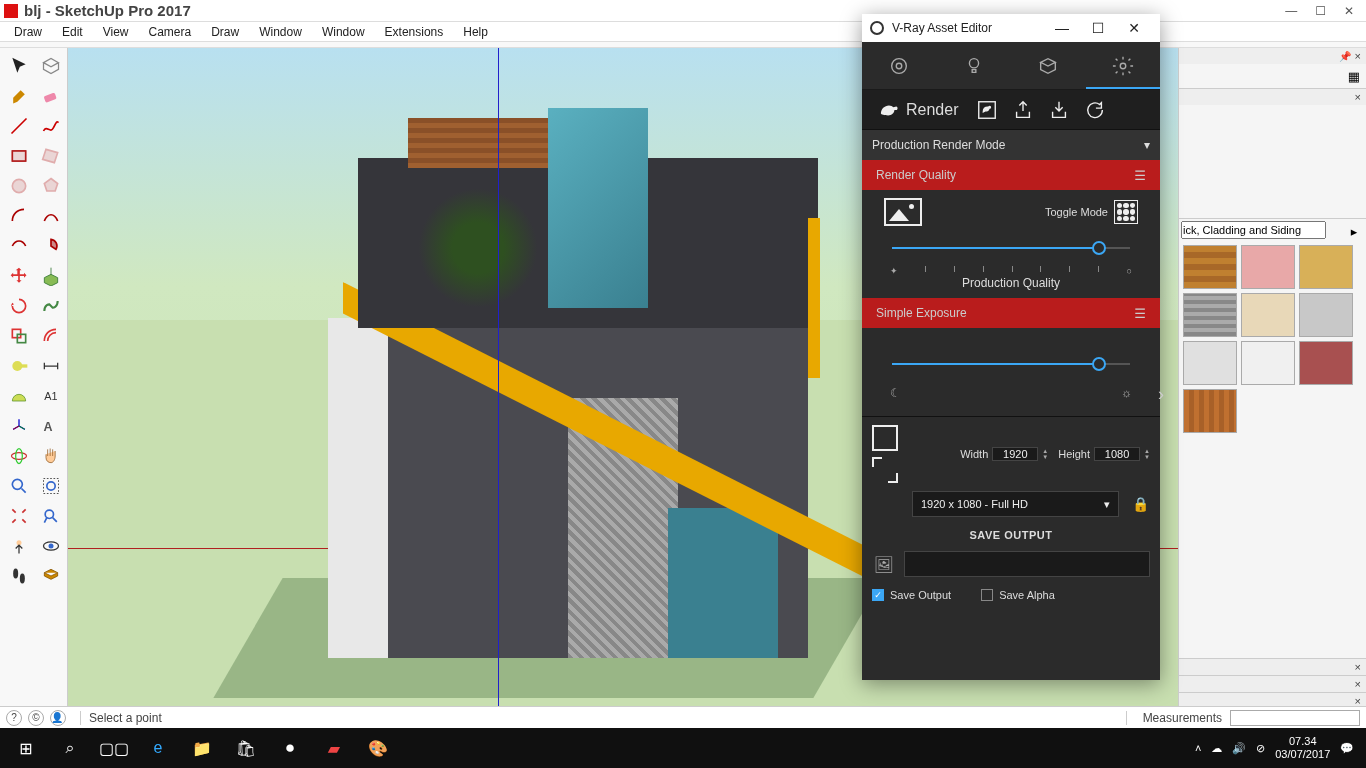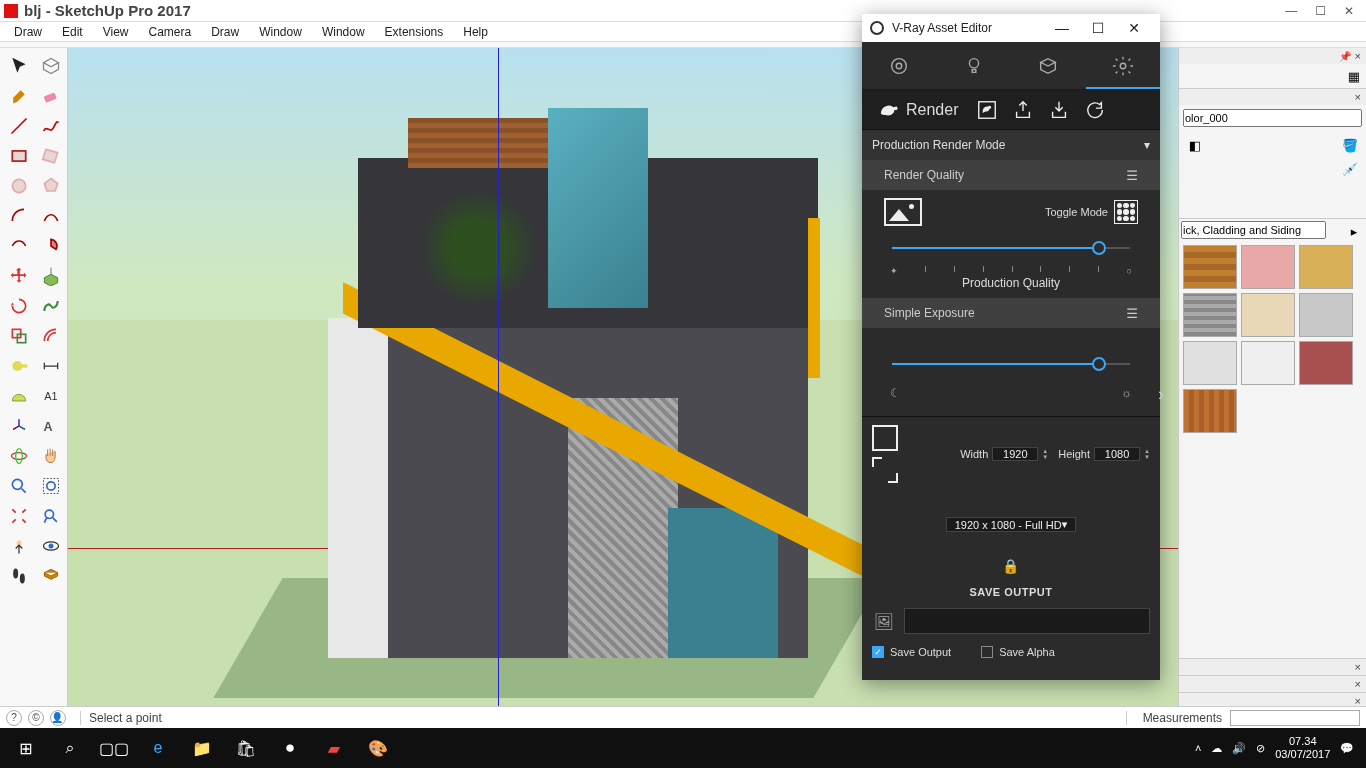--- a/index.html
+++ b/index.html
@@ -80,21 +80,21 @@
 .vray-tabs { height: 48px; background: #2b2b2b; display: flex; border-bottom: 1px solid #1a1a1a; }
 .vray-tab { flex: 1; display: flex; align-items: center; justify-content: center; cursor: pointer; position: relative; }
 .vray-tab.active::after { content: ''; position: absolute; bottom: 0; left: 0; right: 0; height: 2px; background: #3ba7f5; }
 .vray-tab svg { width: 22px; height: 22px; stroke: #aaa; fill: none; stroke-width: 1.5; }
 .vray-render-row { height: 40px; background: #1f1f1f; display: flex; align-items: center; padding: 0 8px; gap: 6px; border-bottom: 1px solid #111; }
 .render-btn { display: flex; align-items: center; gap: 6px; padding: 4px 8px; cursor: pointer; font-size: 16px; }
 .render-btn svg { width: 22px; height: 18px; fill: #eee; }
 .icon-btn { width: 30px; height: 30px; display: flex; align-items: center; justify-content: center; cursor: pointer; }
 .icon-btn svg { width: 22px; height: 22px; stroke: #eee; fill: none; stroke-width: 1.5; }
 .vray-mode-row { height: 30px; background: #333; display: flex; align-items: center; justify-content: space-between; padding: 0 10px; font-size: 12px; cursor: pointer; }
-.vray-section-hdr { height: 30px; background: #404040; display: flex; align-items: center; justify-content: space-between; padding: 0 22px; font-size: 12px; color: #ccc; }
+.vray-section-hdr { height: 30px; background: #b91c1c; display: flex; align-items: center; justify-content: space-between; padding: 0 14px; font-size: 12px; color: #ccc; }
 .vray-section-hdr .hicon { font-size: 13px; cursor: pointer; }
 .vray-quality { padding: 8px 22px; }
 .q-top { display: flex; align-items: center; justify-content: space-between; margin-bottom: 12px; }
 .img-ico { width: 38px; height: 28px; border: 2px solid #eee; position: relative; }
 .img-ico::before { content: ''; position: absolute; left: 3px; bottom: 3px; width: 0; height: 0; border-left: 10px solid transparent; border-right: 10px solid transparent; border-bottom: 12px solid #eee; }
 .img-ico::after { content: ''; position: absolute; right: 6px; top: 4px; width: 5px; height: 5px; background: #eee; border-radius: 50%; }
 .toggle-mode { display: flex; align-items: center; gap: 6px; font-size: 11px; }
 .grid-ico { width: 24px; height: 24px; border: 1px solid #eee; display: grid; grid-template-columns: repeat(3,1fr); grid-template-rows: repeat(3,1fr); gap: 1px; padding: 2px; }
 .grid-ico span { background: #eee; border-radius: 50%; }
 .slider-wrap { position: relative; height: 20px; margin: 8px 0; }
@@ -111,21 +111,21 @@
 .size-row { display: flex; align-items: center; padding: 4px 10px; gap: 8px; }
 .aspect-ico { width: 26px; height: 26px; border: 2px solid #eee; position: relative; cursor: pointer; }
 .aspect-ico.corners { border: none; }
 .aspect-ico.corners::before, .aspect-ico.corners::after { content: ''; position: absolute; width: 8px; height: 8px; border: 2px solid #eee; }
 .aspect-ico.corners::before { left: 0; top: 0; border-right: none; border-bottom: none; }
 .aspect-ico.corners::after { right: 0; bottom: 0; border-left: none; border-top: none; }
 .dim-group { display: flex; align-items: center; gap: 4px; font-size: 11px; }
 .dim-input { width: 46px; height: 14px; background: #1a1a1a; border: 1px solid #444; color: #eee; text-align: center; font-size: 11px; }
 .spinner { display: flex; flex-direction: column; }
 .spinner span { font-size: 6px; line-height: 6px; cursor: pointer; color: #aaa; }
-.preset-row { display: flex; align-items: center; padding: 4px 10px; gap: 26px; flex-direction: column; }
+.preset-row { display: flex; align-items: center; padding: 4px 10px; gap: 14px; }
 .preset-select { flex: 1; height: 26px; background: #1a1a1a; border: 1px solid #444; color: #eee; font-size: 11px; padding: 0 8px; display: flex; align-items: center; justify-content: space-between; cursor: pointer; }
 .lock-ico { color: #3ba7f5; font-size: 14px; }
 .output-row { display: flex; align-items: center; padding: 6px 10px; gap: 8px; }
 .path-input { flex: 1; height: 26px; background: #1a1a1a; border: 1px solid #444; }
 .file-ico { width: 24px; height: 24px; display: flex; align-items: center; justify-content: center; cursor: pointer; font-size: 16px; color: #aaa; }
 .check-row { display: flex; padding: 6px 10px; gap: 30px; }
 .check-item { display: flex; align-items: center; gap: 6px; font-size: 11px; cursor: pointer; }
 .checkbox { width: 12px; height: 12px; border: 1px solid #888; display: flex; align-items: center; justify-content: center; }
 .checkbox.checked { background: #3ba7f5; border-color: #3ba7f5; }
 .checkbox.checked::after { content: '✓'; font-size: 9px; color: #fff; }
@@ -434,30 +434,20 @@
           <span class="close-x">×</span>
         </div>
       <div class="small-tool-row">
           <div class="small-tool">▦</div>
         </div>
     </div>
     <div class="panel-section" style="height:130px">
       <div class="panel-header">
           <span class="close-x">×</span>
         </div>
-      <div class="panel-body">
-        <input class="mat-select" value="olor_000" style="">
-        <div class="small-tool-row" style="justify-content:space-between;margin-top:6px">
-          <div class="small-tool">◧</div>
-          <div class="small-tool">🪣</div>
-        </div>
-        <div class="small-tool-row" style="justify-content:flex-end">
-          <div class="small-tool">💉</div>
-        </div>
-      </div>
     </div>
     <div class="panel-section" style="flex:1; overflow:hidden">
       <div class="panel-body" style="padding:2px">
         <div style="display:flex; gap:18px; margin-bottom:2px">
           <input class="mat-select" style="flex: 1 1 0%;" value="ick, Cladding and Siding">
           <div class="small-tool">▸</div>
         </div>
         <div class="mat-swatches">
           <div class="swatch sw-brick"></div>
           <div class="swatch sw-pink"></div>

